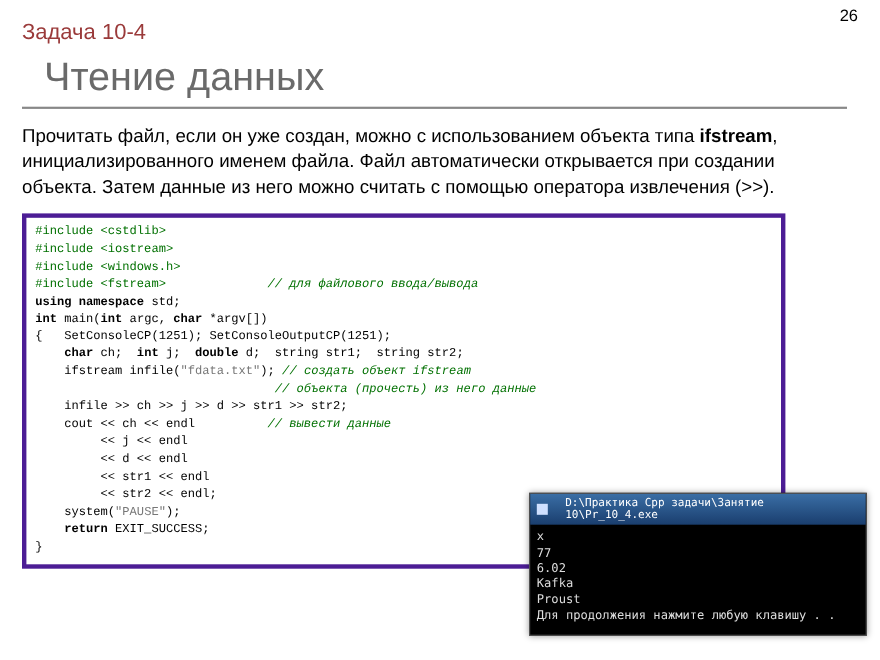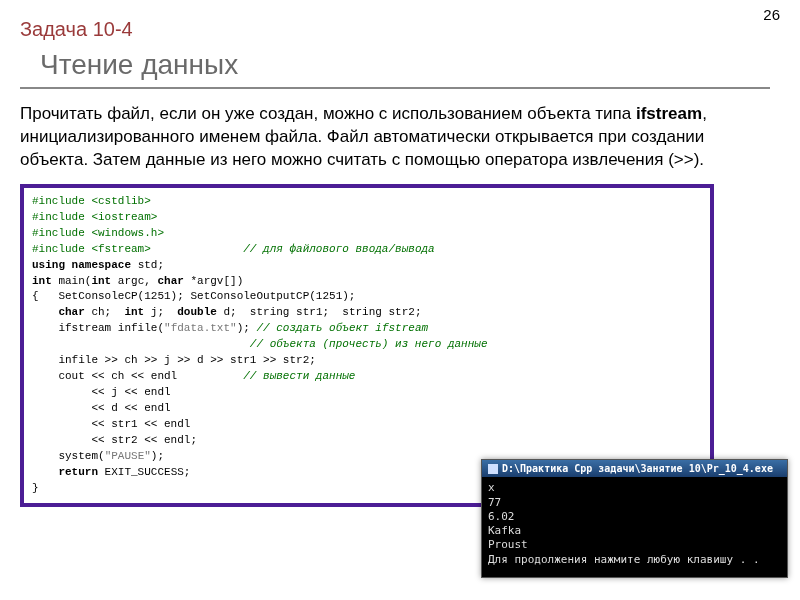--- a/index.html
+++ b/index.html
@@ -26,21 +26,21 @@
     font-size: 15px;
     color: #000;
   }
   .task-label {
     color: #9a3a3a;
     font-size: 20px;
     margin: 0 0 8px 0;
   }
   .title {
     color: #6a6a6a;
-    font-size: 28px;
+    font-size: 36px;
     margin: 4px 0 6px 20px;
     font-weight: normal;
   }
   .title-rule {
     height: 0;
     border: none;
     border-top: 2px solid #888;
     margin: 0 0 14px 0;
     position: relative;
   }
@@ -85,22 +85,21 @@
     border: 1px solid #555;
     box-shadow: 0 0 6px rgba(0,0,0,0.4);
   }
   .console .titlebar {
     background: linear-gradient(to bottom, #3a6ea5, #1a3e6e);
     color: #fff;
     font-size: 10px;
     padding: 3px 6px;
     display: flex;
     align-items: center;
-    gap: 4px;
-    font-weight: bold;
+    gap: 16px;
   }
   .console .titlebar .ticon {
     width: 10px;
     height: 10px;
     background: #cfe0ff;
     display: inline-block;
   }
   .console .body {
     padding: 4px 6px 10px 6px;
     white-space: pre;

